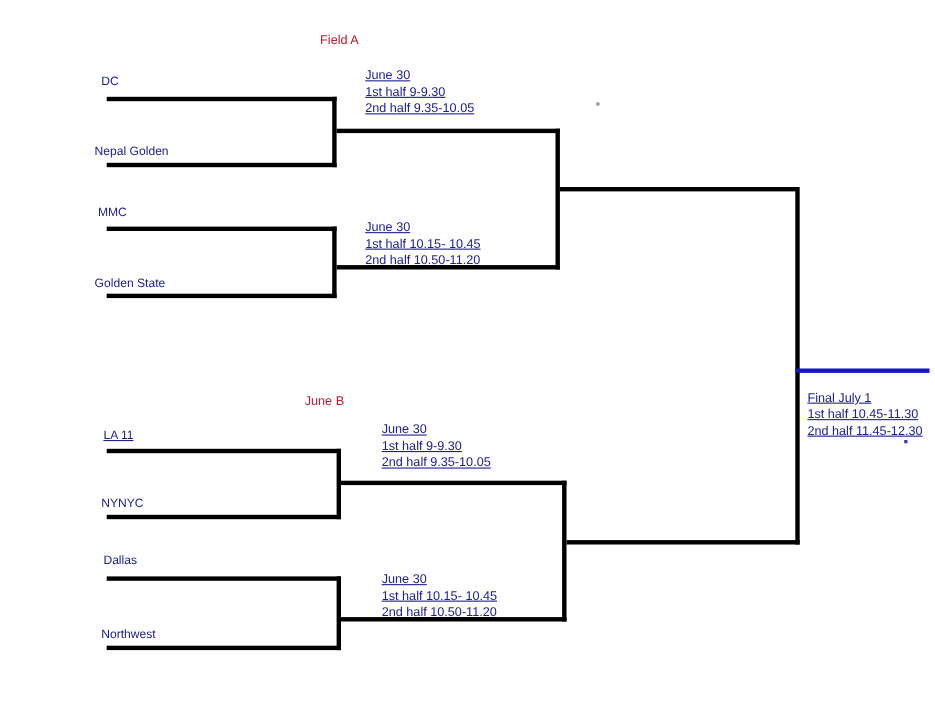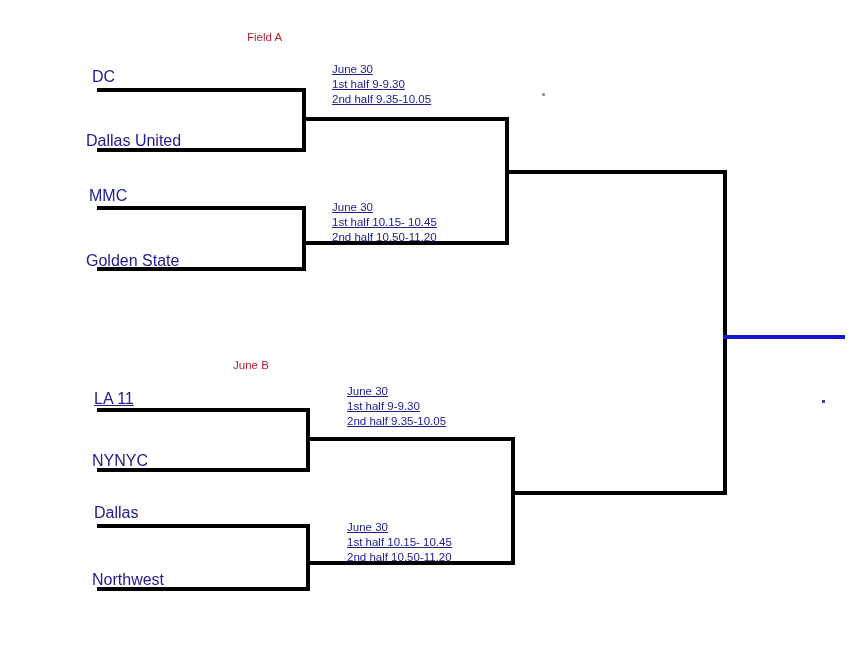--- a/index.html
+++ b/index.html
@@ -6,37 +6,37 @@
   #stage{
     position:relative;
     width:850px;height:652px;
     background:#ffffff;
     overflow:hidden;
     font-family:"Liberation Sans", sans-serif;
   }
   .ln{position:absolute;background:#000000;}
   .ln.blue{background:#1414d2;}
   .txt{position:absolute;white-space:pre;color:#202090;font-size:11.5px;line-height:15px;text-decoration:underline;}
-  .team{position:absolute;white-space:nowrap;color:#202090;font-size:16px;}
-  .field{position:absolute;white-space:nowrap;color:#b42036;font-size:11.5px;}
+  .team{position:absolute;white-space:nowrap;color:#202090;font-size:11px;}
+  .field{position:absolute;white-space:nowrap;color:#b42036;font-size:11.5px;margin-left:44px;}
   .dot{position:absolute;width:3px;height:3px;}
   .dot.gray{background:#9a9a9a;}
   .dot.blue{background:#3a3ac0;}
 </style>
 </head>
 <body>
 
 <div id="stage">
 
   <div class="field" style="left:247px;top:31px;">Field A</div>
 
   <div class="team" style="left:92px;top:68px;">DC</div>
   <div class="ln" style="left:97px;top:88px;width:209px;height:4px;"></div>
 
-  <div class="team" style="left:86px;top:132px;">Dallas United</div>
+  <div class="team" style="left:86px;top:132px;">Nepal Golden</div>
   <div class="ln" style="left:97px;top:148px;width:209px;height:4px;"></div>
 
   <div class="ln" style="left:302px;top:88px;width:4px;height:64px;"></div>
 
   <div class="txt" style="left:332px;top:62px;"><span>June 30</span>
 <span>1st half 9-9.30</span>
 <span>2nd half 9.35-10.05</span></div>
 
   <div class="team" style="left:89px;top:187px;">MMC</div>
   <div class="ln" style="left:97px;top:206px;width:209px;height:4px;"></div>
@@ -83,17 +83,20 @@
 
   <div class="ln" style="left:310px;top:437px;width:205px;height:4px;"></div>
   <div class="ln" style="left:310px;top:561px;width:205px;height:4px;"></div>
   <div class="ln" style="left:511px;top:437px;width:4px;height:128px;"></div>
   <div class="ln" style="left:515px;top:491px;width:212px;height:4px;"></div>
 
   <div class="ln" style="left:723px;top:170px;width:4px;height:325px;"></div>
   <div class="ln blue" style="left:723px;top:335px;width:122px;height:4px;"></div>
 
 
+  <div class="txt" style="left:734px;top:355px;"><span>Final July 1</span>
+<span>1st half 10.45-11.30</span>
+<span>2nd half 11.45-12.30</span></div>
 
   <div class="dot gray" style="left:542px;top:93px;"></div>
   <div class="dot blue" style="left:822px;top:400px;"></div>
 
 </div>
 
 </body></html>

